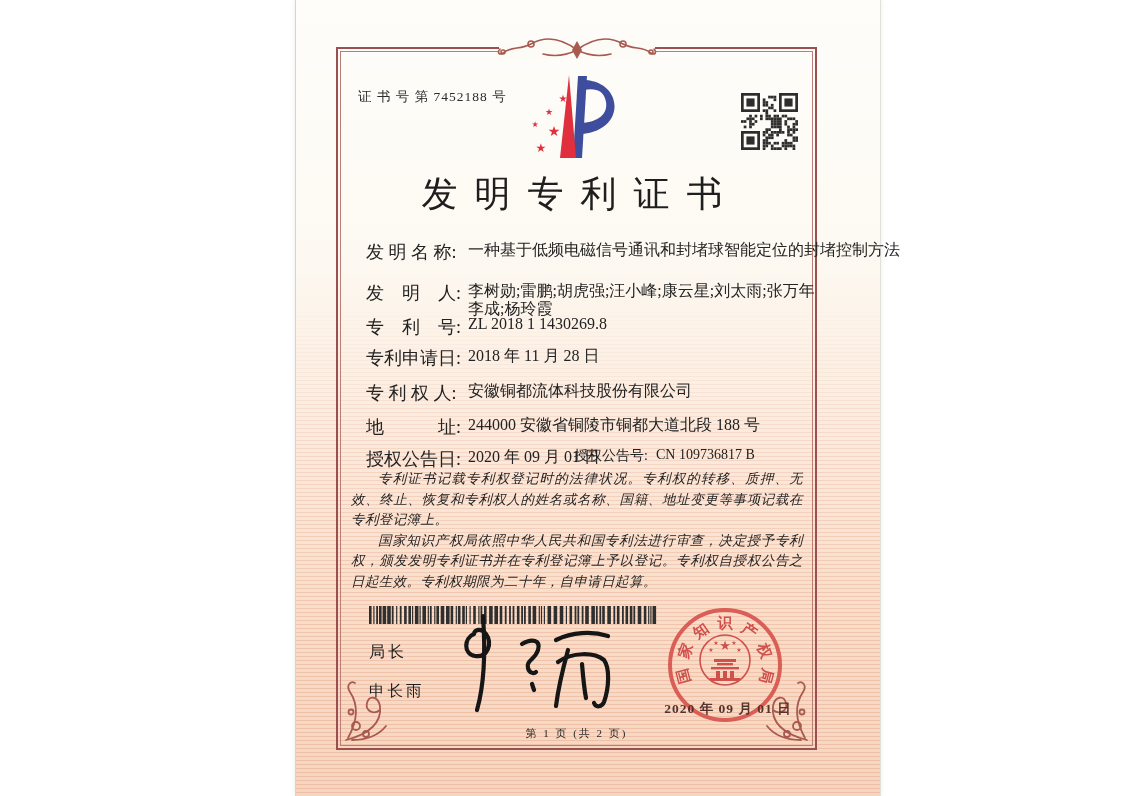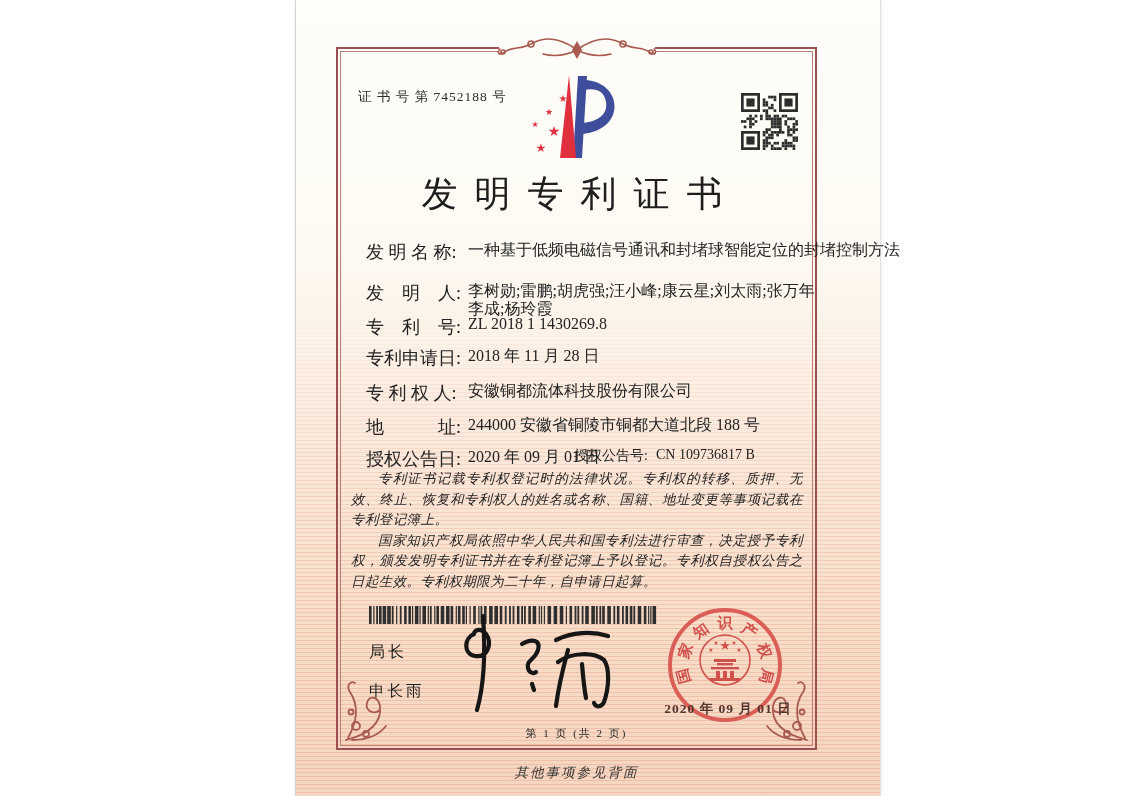--- a/index.html
+++ b/index.html
@@ -410,15 +410,14 @@
           <rect x="19" y="41" width="4" height="7" stroke="none"></rect>
           <rect x="26" y="41" width="4" height="7" stroke="none"></rect>
           <rect x="33" y="41" width="4" height="7" stroke="none"></rect>
           <rect x="13" y="48" width="30" height="3" stroke="none"></rect>
         </g>
       </svg>
     </div>
     <div class="seal-date">2020 年 09 月 01 日</div>
 
     <div class="page-no">第 1 页 (共 2 页)</div>
-    <div class="back-note">其他事项参见背面</div>
   </div>
 </div>
 
 </body></html>

